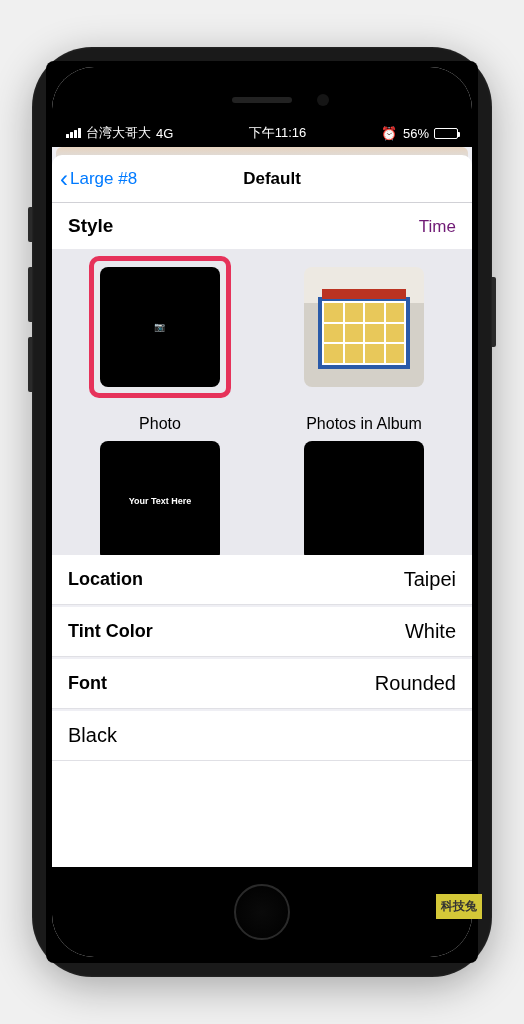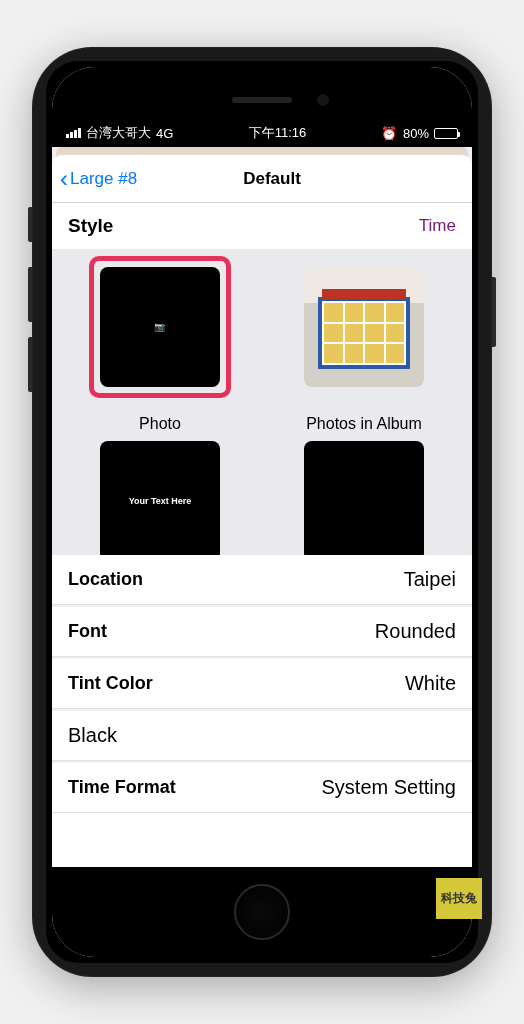--- a/index.html
+++ b/index.html
@@ -17,21 +17,21 @@
       background: #1a1a1a;
       border-radius: 60px;
       padding: 14px;
       position: relative;
       box-shadow: 0 10px 40px rgba(0,0,0,0.3), inset 0 0 3px rgba(255,255,255,0.1);
     }
     .phone-inner {
       width: 100%;
       height: 100%;
       background: #000;
-      border-radius: 32px;
+      border-radius: 8px;
       padding: 6px;
       position: relative;
     }
     .side-button-left1 { position: absolute; left: -4px; top: 160px; width: 4px; height: 35px; background: #2a2a2a; border-radius: 2px 0 0 2px; }
     .side-button-left2 { position: absolute; left: -4px; top: 220px; width: 4px; height: 55px; background: #2a2a2a; border-radius: 2px 0 0 2px; }
     .side-button-left3 { position: absolute; left: -4px; top: 290px; width: 4px; height: 55px; background: #2a2a2a; border-radius: 2px 0 0 2px; }
     .side-button-right { position: absolute; right: -4px; top: 230px; width: 4px; height: 70px; background: #2a2a2a; border-radius: 0 2px 2px 0; }
     .screen {
       width: 100%;
       height: 100%;
@@ -84,21 +84,21 @@
       display: flex;
       align-items: center;
       height: 48px;
       border-bottom: 1px solid #d1d1d6;
       position: relative;
     }
     .back-btn { display: flex; align-items: center; color: #007aff; font-size: 17px; padding-left: 8px; cursor: pointer; }
     .back-chevron { font-size: 24px; font-weight: 400; margin-right: 2px; }
     .nav-title { position: absolute; left: 50%; transform: translateX(-50%); font-size: 17px; font-weight: 600; margin-left: 10px; }
 
-    .style-header { display: flex; justify-content: space-between; align-items: center; padding: 12px 16px; font-size: 17px; background: #fff; }
+    .style-header { display: flex; justify-content: space-between; align-items: flex-end; padding: 12px 16px; font-size: 17px; background: #fff; }
     .style-header .label { font-weight: 700; font-size: 19px; }
     .style-header .value { color: #701a75; }
 
     .style-grid {
       background: #e9e9ee;
       padding: 14px 6px 0;
       display: grid;
       grid-template-columns: 1fr 1fr;
       gap: 0;
       height: 306px;
@@ -150,21 +150,21 @@
       font-size: 17px;
       border-bottom: 1px solid #e0e0e5;
       margin-bottom: 2px;
     }
     .settings-row .label { font-weight: 700; font-size: 18px; }
     .settings-row .value { color: #000; font-size: 20px; }
 
     .bottom-bezel { height: 90px; background: #000; display: flex; align-items: center; justify-content: center; }
     .home-button { width: 56px; height: 56px; border: 2px solid #2a2a2a; border-radius: 50%; background: radial-gradient(#0a0a0a,#000); }
 
-    .watermark { position: absolute; bottom: 58px; right: 10px; background: #d4c838; color: #333; font-size: 12px; padding: 12px 5px; font-weight: 600; }
+    .watermark { position: absolute; bottom: 58px; right: 10px; background: #d4c838; color: #333; font-size: 12px; padding: 4px 5px; font-weight: 600; }
   </style>
 </head>
 <body>
 
 <div class="phone-frame">
   <div class="side-button-left1"></div>
   <div class="side-button-left2"></div>
   <div class="side-button-left3"></div>
   <div class="side-button-right"></div>
   <div class="phone-inner">
@@ -179,21 +179,21 @@
                 <span></span>
                 <span></span>
                 <span></span>
               </span>
             <span>台湾大哥大</span>
             <span>4G</span>
           </div>
           <div>下午11:16</div>
           <div class="status-right">
             <span>⏰</span>
-            <span>80%</span>
+            <span>56%</span>
             <span class="battery"><span class="battery-fill"></span></span>
           </div>
         </div>
       </div>
 
       <div class="content-area">
         <div class="sheet-behind"></div>
         <div class="sheet">
 
           <div class="nav-header">
@@ -254,33 +254,29 @@
               <span class="style-label"></span>
             </div>
           </div>
 
           <div class="settings-list">
             <div class="settings-row">
               <span class="label">Location</span>
               <span class="value">Taipei</span>
             </div>
             <div class="settings-row">
+              <span class="label">Tint Color</span>
+              <span class="value">White</span>
+            </div>
+            <div class="settings-row">
               <span class="label">Font</span>
               <span class="value">Rounded</span>
             </div>
             <div class="settings-row">
-              <span class="label">Tint Color</span>
-              <span class="value">White</span>
-            </div>
-            <div class="settings-row">
               <span class="value">Black</span>
-            </div>
-            <div class="settings-row">
-              <span class="label">Time Format</span>
-              <span class="value">System Setting</span>
             </div>
           </div>
 
         </div>
       </div>
 
       <div class="bottom-bezel">
         <div class="home-button"></div>
       </div>
     </div>

